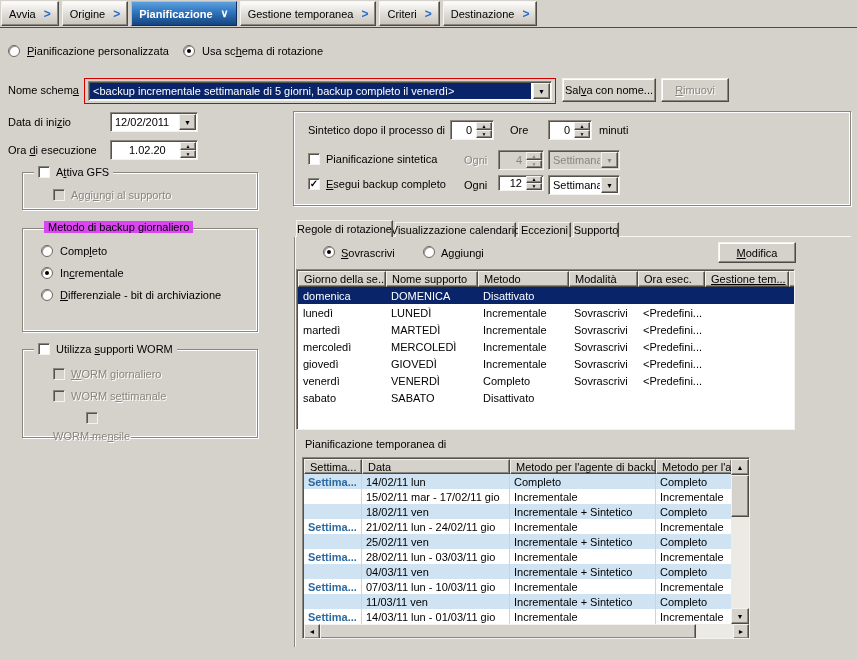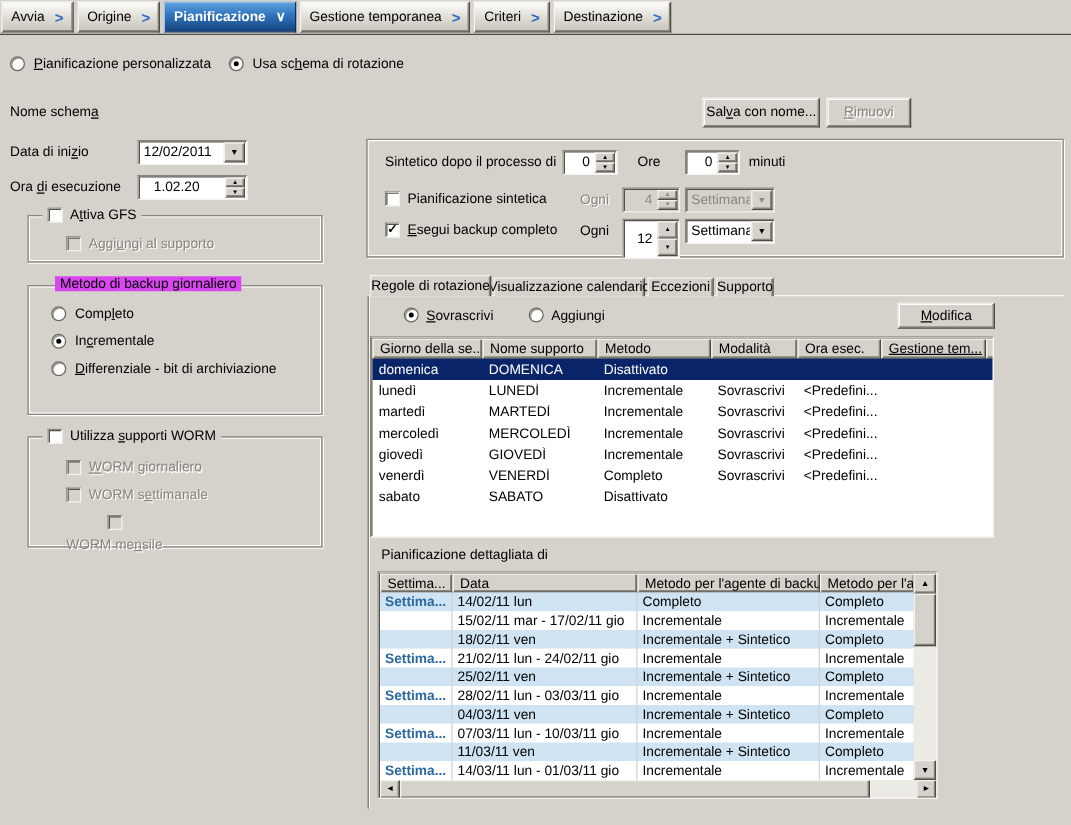--- a/index.html
+++ b/index.html
@@ -126,31 +126,37 @@
       <span class="chev">&gt;</span>
     </div>
   </div>
 
   <div class="radio" style="left:8px;top:45px;"></div>
   <span class="lbl" style="left:27px;top:45px;"><u>P</u>ianificazione personalizzata</span>
   <div class="radio on" style="left:183px;top:45px;"></div>
   <span class="lbl" style="left:202px;top:45px;">Usa sc<u>h</u>ema di rotazione</span>
 
   <span class="lbl" style="left:8px;top:84px;">Nome schem<u>a</u></span>
+  <div id="hl-box">
+    <div class="field" style="left:3px;top:2px;width:464px;height:20px;">
+      <span class="seltxt">&lt;backup incrementale settimanale di 5 giorni, backup completo il venerdì&gt;</span>
+      <span class="combo-btn">▼</span>
+    </div>
+  </div>
   <div class="btn" style="left:562px;top:78px;width:94px;height:24px;">Sal<u>v</u>a con nome...</div>
   <div class="btn disb" style="left:661px;top:78px;width:68px;height:24px;"><u>R</u>imuovi</div>
 
   <span class="lbl" style="left:8px;top:116px;">Data di ini<u>z</u>io</span>
   <div class="field" style="left:110px;top:112px;width:88px;height:20px;">
     <span class="txt">12/02/2011</span>
     <span class="combo-btn">▼</span>
   </div>
   <span class="lbl" style="left:8px;top:144px;">Ora <u>d</u>i esecuzione</span>
   <div class="field" style="left:110px;top:140px;width:88px;height:20px;">
-    <span class="txt" style="padding-left:12px;">1.02.20</span>
+    <span class="txt" style="padding-left:18px;">1.02.20</span>
     <span class="spin-btns">
       <span class="sb">▲</span>
       <span class="sb">▼</span>
     </span>
   </div>
 
   <div class="groupbox" style="left:293px;top:111px;width:558px;height:95px;">
     <span class="lbl" style="left:14px;top:12px;">Sintetico dopo il processo di</span>
     <div class="field" style="left:156px;top:8px;width:44px;height:20px;">
       <span class="num">0</span>
@@ -186,21 +192,21 @@
       <span class="combo-btn">▼</span>
     </div>
 
     <div class="inline-check" style="left:14px;top:66px;">
       <span class="check">
           <span class="mark">✓</span>
         </span>
       <span><u>E</u>segui backup completo</span>
     </div>
     <span class="lbl" style="left:170px;top:67px;">Ogni</span>
-    <div class="field" style="left:204px;top:63px;width:46px;height:32px;">
+    <div class="field" style="left:204px;top:63px;width:46px;height:16px;align-items:center;">
       <span class="num">12</span>
       <span class="spin-btns">
         <span class="sb">▲</span>
         <span class="sb">▼</span>
       </span>
     </div>
     <div class="field" style="left:254px;top:63px;width:72px;height:20px;">
       <span class="txt">Settimana/</span>
       <span class="combo-btn">▼</span>
     </div>
@@ -331,21 +337,21 @@
           <div class="tcell" style="width: 88px;">sabato</div>
           <div class="tcell" style="width: 92px;">SABATO</div>
           <div class="tcell" style="width: 91px;">Disattivato</div>
           <div class="tcell" style="width: 69px;"></div>
           <div class="tcell" style="width: 67px;"></div>
           <div class="tcell" style="width: 84px;"></div>
         </div>
       </div>
   </div>
 
-  <span class="lbl" style="left:305px;top:438px;">Pianificazione dettagliata di</span>
+  <span class="lbl" style="left:305px;top:438px;">Pianificazione temporanea di</span>
   <div class="tablebox" style="left:302px;top:457px;width:448px;height:182px;">
     <div class="hrow" style="width:428px;height:15px;" id="det-header">
         <div class="hcell" style="width: 58px; height: 15px;">Settima...</div>
         <div class="hcell" style="width: 148px; height: 15px;">Data</div>
         <div class="hcell" style="width: 146px; height: 15px;">Metodo per l'agente di backu...</div>
         <div class="hcell" style="width: 76px; height: 15px;">Metodo per l'ager</div>
       </div>
     <div class="abs" style="left:1px;top:16px;width:428px;" id="det-body">
         <div class="drow shade">
           <div class="dcell week" style="width: 58px;">Settima...</div>

